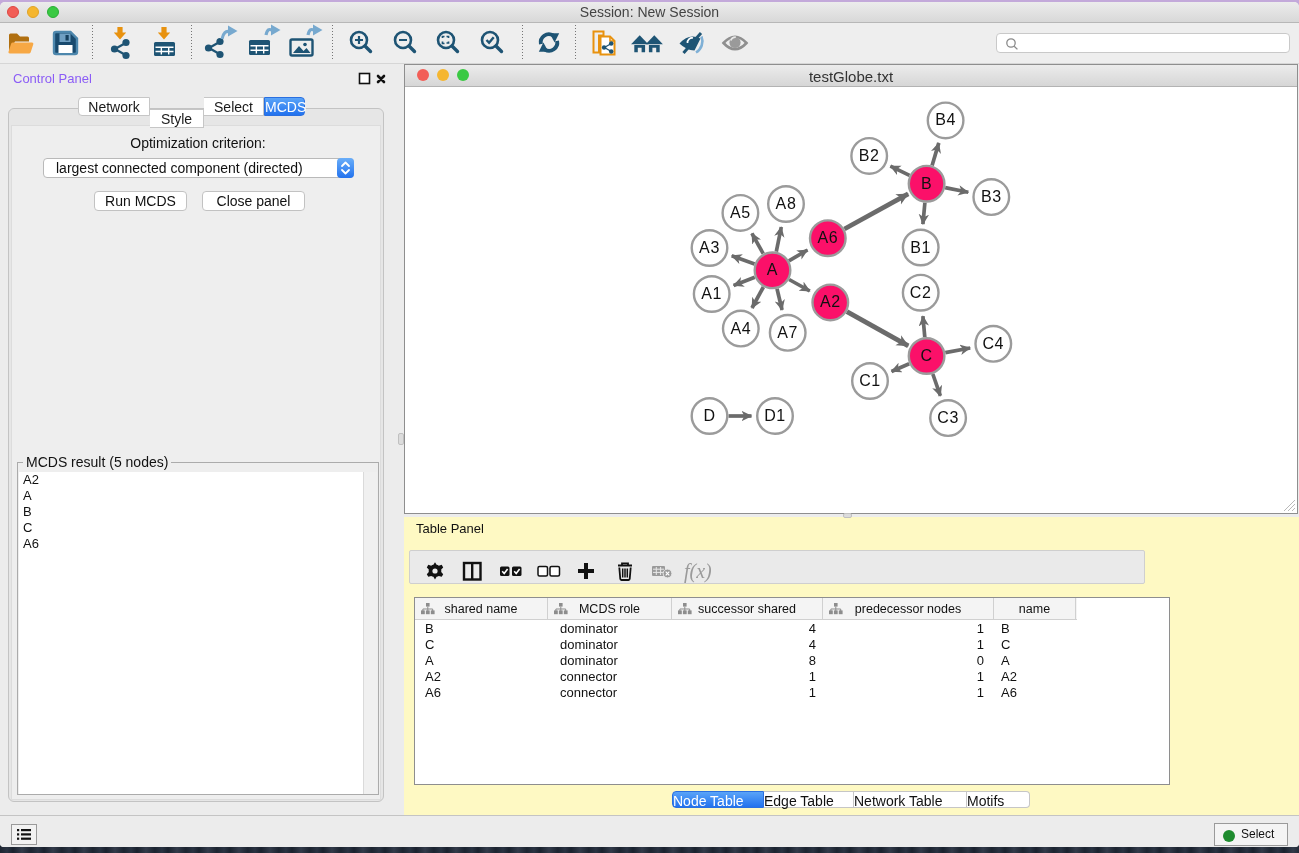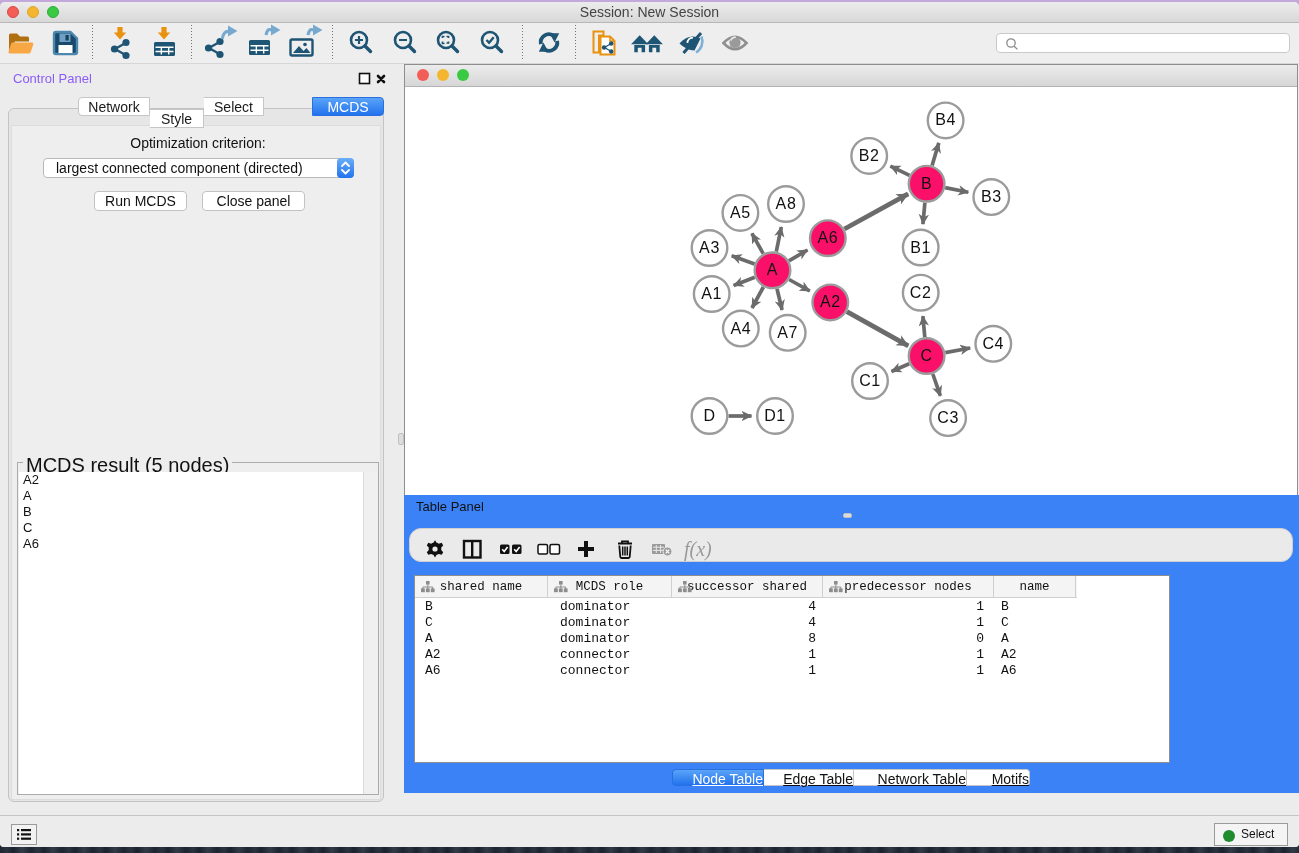--- a/index.html
+++ b/index.html
@@ -34,65 +34,65 @@
   background:#e6e6e6; border:1px solid #c3c3c3; border-radius:6px; }
 #cpinner { position:absolute; left:2px; top:16px; width:370px; height:675px;
   background:#eeeeee; border:1px solid #dcdcdc; }
 #tabs { position:absolute; left:78px; top:32.5px; height:19px; width:243px;
   font-size:13px; color:#1a1a1a; }
 .tab { position:absolute; top:0; height:19px; background:#fff; border:1px solid #c6c6c6;
   text-align:center; line-height:18px; font-size:14px; }
 #tabN { left:0; width:72px; border-radius:4px 0 0 4px; }
 #tabSt { left:72px; width:54px; border-left:none;margin-top:12px; }
 #tabSe { left:126px; width:60px; border-left:none; }
-#tabM { left:186px; width:72px; border-radius:0 4px 4px 0; border:1px solid #2a6fe0;
-  background:linear-gradient(#5aa4f8,#2272ee); color:#fff;margin-left:48px; }
+#tabM { left:186px; width:41px; border-radius:0 4px 4px 0; border:1px solid #2a6fe0;
+  background:linear-gradient(#5aa4f8,#2272ee); color:#fff; }
 #optlabel { position:absolute; left:0; top:71px; width:396px; text-align:center; font-size:14px; color:#111; }
 #combo { position:absolute; left:43px; top:94px; width:311px; height:20px; background:#fff;
   border:1px solid #b9b9b9; border-radius:4px; font-size:14px; color:#111; line-height:19px;
   padding-left:12px; }
 #combostep { position:absolute; right:-1px; top:-1px; width:17px; height:20px; border-radius:4px;
   background:linear-gradient(#6aaef9,#2272ee); }
 .btn { position:absolute; top:127px; height:20px; background:#fff; border:1px solid #c2c2c2;
   border-radius:4px; font-size:14px; color:#111; text-align:center; line-height:19px; }
 #runbtn { left:94px; width:93px; }
 #closebtn { left:202px; width:103px; }
 #grpbox { position:absolute; left:17px; top:398px; width:362px; height:333px;
   border:1px solid #ababab; }
 #grptitle { position:absolute; left:5px; top:-9px; background:#eeeeee; padding:0 3px;
-  font-size:20px; color:#111; }
+  font-size:14px; color:#111; }
 #mlist { position:absolute; left:1px; top:9px; width:358px; height:322px; background:#fff; }
 #mscroll { position:absolute; right:0; top:0; width:14px; height:322px; background:#f0f0f0;
   border-left:1px solid #dadada; }
 #mlist .li { font-size:13px; color:#111; padding-left:4px; height:16px; line-height:16px; }
 
 #netwin { position:absolute; left:404px; top:62px; width:894px; height:450px;
   background:#fff; border:1px solid #8e8e8e; }
 #nettitle { position:absolute; left:0; top:0; width:100%; height:22px;
   background:linear-gradient(#ececec,#d6d6d6); border-bottom:1px solid #b3b3b3; }
 #nettitle .r { left:12px; background:#f25e57; }
 #nettitle .y { left:32px; background:#f5b62f; }
 #nettitle .g { left:52px; background:#3ac943; }
 #nettitle .t { position:absolute; top:3px; width:100%; text-align:center; font-size:15px; color:#333; }
 
-#tpanel { position:absolute; left:404px; top:493px; width:895px; height:298px; background:#3b82f6; }
+#tpanel { position:absolute; left:404px; top:515px; width:895px; height:298px; background:#fef9c3; }
 #tptitle { position:absolute; left:12px; top:4px; font-size:13px; color:#111; }
-#ttoolbar { position:absolute; left:5px; top:33px; width:884px; height:34px;
-  background:#eaeaea; border:1px solid #cfcfcf; border-radius:12px; }
+#ttoolbar { position:absolute; left:5px; top:33px; width:736px; height:34px;
+  background:#eaeaea; border:1px solid #cfcfcf; border-radius:2px; }
 #ttable { position:absolute; left:10px; top:80px; width:756px; height:188px;
-  background:#fff; border:1px solid #8e8e8e;font-family:Liberation Mono, monospace; }
+  background:#fff; border:1px solid #8e8e8e; }
 #thead { position:absolute; left:0; top:0; width:662px; height:22px; background:#f4f4f4;
   border-bottom:1px solid #d0d0d0; font-size:12.5px; color:#111; }
 .hcol { position:absolute; top:0; height:22px; border-right:1px solid #d0d0d0;
   text-align:center; line-height:22px; }
 .trow { position:absolute; font-size:13px; color:#111; height:16px; line-height:16px; width:662px; }
 .trow span { position:absolute; }
 #ttabs { position:absolute; left:268px; top:274px; height:19px; font-size:14px; color:#111; }
 .btab { position:absolute; top:0; height:17px; background:#fff; border:1px solid #c6c6c6;
-  text-align:right; line-height:18px; font-size:14px;text-decoration:underline; }
+  text-align:left; line-height:18px; font-size:14px; }
 
 #statusbar { position:absolute; left:0; top:813px; width:1299px; height:32px;
   background:#ececec; border-top:1px solid #c4c4c4; }
 #listbtn { position:absolute; left:11px; top:8px; width:26px; height:21px;
   background:#f2f2f2; border:1px solid #9a9a9a; }
 #membtn { position:absolute; right:11px; top:7px; width:74px; height:23px;
   background:#f4f4f4; border:1px solid #9a9a9a; font-size:12px; color:#111; }
 #membtn .dot { position:absolute; left:8px; top:5.5px; width:12px; height:12px;
   border-radius:50%; background:#1f8c2f; }
 #membtn .txt { position:absolute; left:26px; top:3px; }
@@ -264,20 +264,21 @@
           <div class="li">A6</div>
         <div id="mscroll"></div>
       </div>
     </div>
   </div>
   <div id="netwin">
     <div id="nettitle">
       <div class="tl r"></div>
         <div class="tl y"></div>
         <div class="tl g"></div>
+      <div class="t">testGlobe.txt</div>
     </div>
     <svg width="13" height="13" viewBox="0 0 13 13" style="position:absolute;right:1px;bottom:1px">
 <g stroke="#b9b9b9" stroke-width="1">
 <line x1="12" y1="1" x2="1" y2="12"></line>
           <line x1="12" y1="5" x2="5" y2="12"></line>
           <line x1="12" y1="9" x2="9" y2="12"></line>
 </g>
       </svg>
 <svg id="graph" width="892" height="424" viewBox="0 0 892 424" style="position:absolute;left:0;top:24px">
 <defs>

